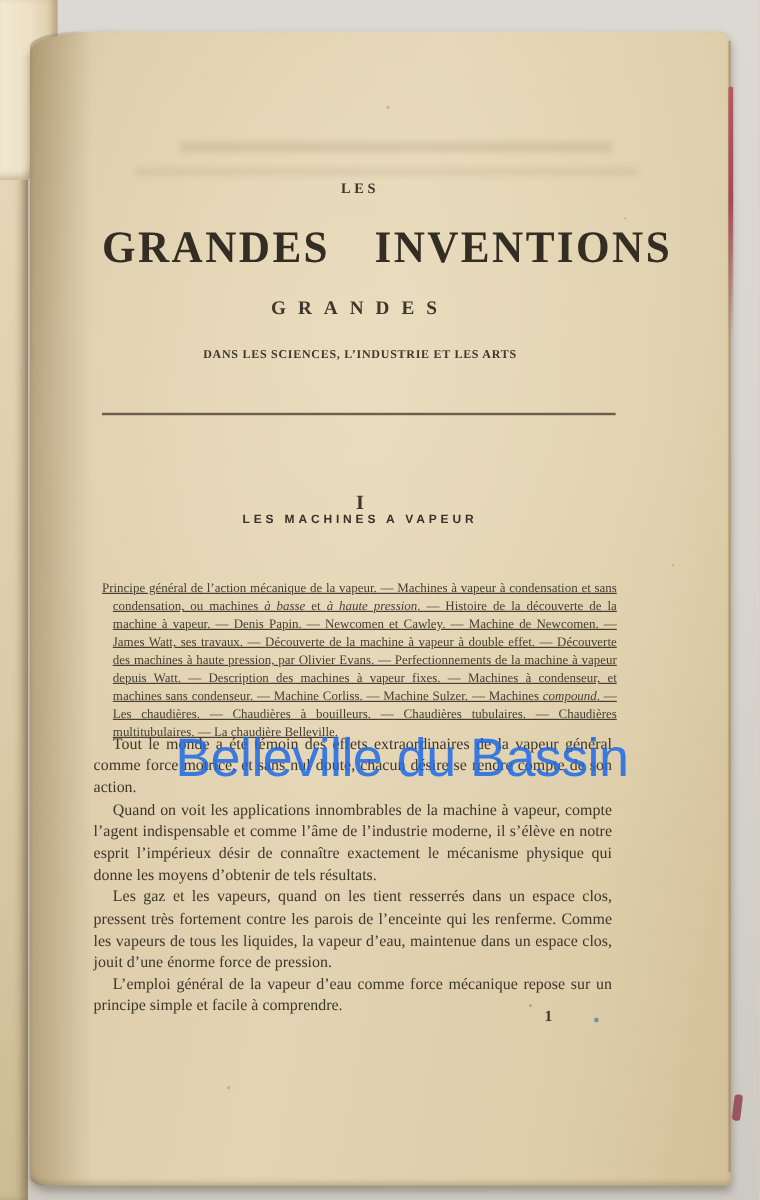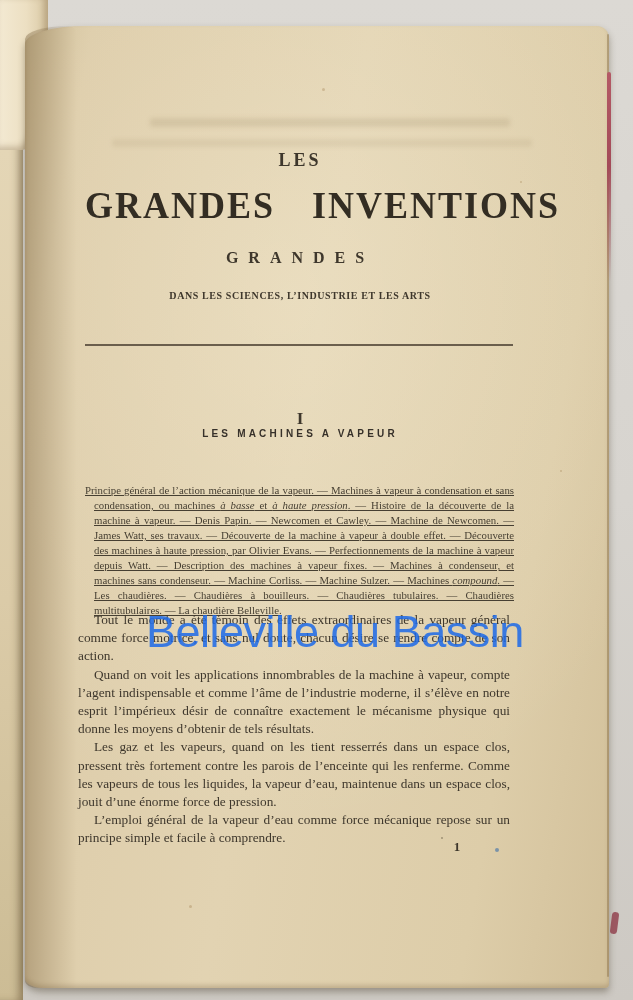--- a/index.html
+++ b/index.html
@@ -65,21 +65,21 @@
   .fox4{left:560px;top:470px;width:2px;height:2px;}
   .fox5{left:189px;top:905px;width:3px;height:3px;}
   .speck-blue{position:absolute;left:495px;top:848px;width:4px;height:4px;border-radius:50%;
     background:rgba(58,108,168,.6);}
   .speck-dark{position:absolute;left:441px;top:837px;width:2px;height:2px;border-radius:50%;
     background:rgba(80,70,50,.45);}
 
   
   .txt{position:absolute;color:#3e372c;}
   .centered{left:85px;width:430px;text-align:center;white-space:nowrap;}
-  .t-les{top:150px;font-size:18px;letter-spacing:3px;font-weight:600;}
+  .t-les{top:150px;font-size:12px;letter-spacing:3px;font-weight:600;}
   .t-main{top:185px;font-size:36px;font-weight:700;letter-spacing:2px;word-spacing:26px;
     color:#332d23;transform:scaleY(1.04);}
   .t-modernes{top:249px;font-size:16px;font-weight:600;letter-spacing:10px;}
   .t-subtitle{top:290px;font-size:10px;font-weight:700;letter-spacing:.6px;}
   .divider{position:absolute;left:85px;top:344px;width:428px;height:1.5px;
     background:#55493a;opacity:.85;}
   .t-chapnum{top:409px;font-size:17px;font-weight:600;}
   .t-chaptitle{top:428px;font-size:10px;font-weight:700;letter-spacing:3.2px;
     font-family:"Liberation Sans", sans-serif;color:#37312a;}
   .t-summary{

